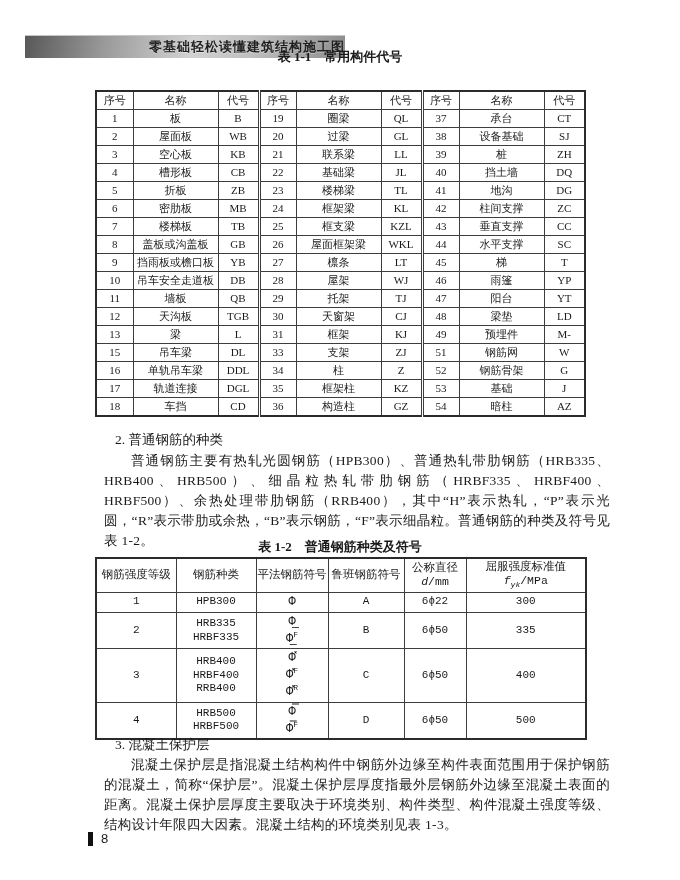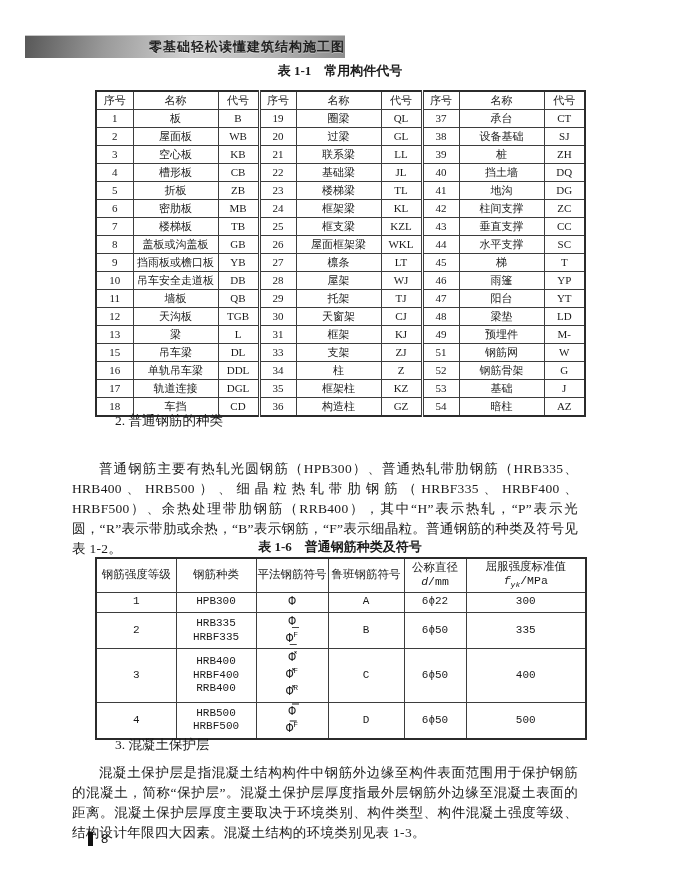--- a/index.html
+++ b/index.html
@@ -17,21 +17,21 @@
   }
   .header-bar .ttl {
     font-size:13px; font-weight:bold; color:#1f1f1f; letter-spacing:1px;
     text-shadow:0 1px 0 rgba(255,255,255,0.35);
   }
   
   .tbl-title {
     position:absolute; left:95px; width:490px; text-align:center;
     font-size:13px; font-weight:bold;
   }
-  .t1-title { top:62px; }
+  .t1-title { top:48px; }
   .t2-title { top:538px; }
   
   .tbl-wrap { position:absolute; left:95px; width:532px; }
   .t1-wrap { top:90px; }
   .t2-wrap { top:557px;font-family:Liberation Mono, monospace; }
   table { border-collapse:collapse; width:490px; table-layout:fixed; }
   td,th {
     border:1px solid #3d3d3d; font-weight:normal; text-align:center;
     vertical-align:middle; padding:1px 1px; font-size:11px; line-height:1.25;
     overflow:hidden; white-space:nowrap;
@@ -43,27 +43,26 @@
   .t2 { border:2px solid #2b2b2b; }
   .t2 th { font-size:11.5px; }
   .t2 col.g1{width:80px;} .t2 col.g2{width:80px;} .t2 col.g3{width:72px;}
   .t2 col.g4{width:76px;} .t2 col.g5{width:62px;} .t2 col.g6{width:120px;}
   .t2 td { padding:2px 1px; }
   .t2 sub,.t2 sup { font-size:8px; }
   .rsym { font-size:12px; }
   .t2 .hmath { font-style:italic; }
   
   .sec-head { position:absolute; left:115px; font-size:13.5px; }
-  .s2-head { top:412px;text-align:center; }
+  .s2-head { top:431px;text-align:center; }
   .s3-head { top:736px; }
   .para {
-    position:absolute; left:72px; width:506px; font-size:13.5px;
+    position:absolute; left:104px; width:506px; font-size:13.5px;
     line-height:20px; text-indent:2em; text-align:justify;
     letter-spacing:0.3px;
-    margin-top:8px;
   }
   .s2-para { top:451px; }
   .s3-para { top:755px; }
   
   .page-num { position:absolute; left:88px; top:831px; display:flex; align-items:center; }
   .pn-bar { width:5px; height:14px; background:#111; margin-right:8px; }
   .pn-num { font-size:13px; font-family:"Liberation Sans","DejaVu Sans",sans-serif; }
 </style>
 </head>
 <body>
@@ -288,21 +287,21 @@
             <td class="">暗柱</td>
             <td class="">AZ</td>
           </tr>
         </tbody>
       </table>
   </div>
 
   <div class="sec-head s2-head">2. 普通钢筋的种类</div>
   <div class="para s2-para">普通钢筋主要有热轧光圆钢筋（HPB300）、普通热轧带肋钢筋（HRB335、HRB400、HRB500）、细晶粒热轧带肋钢筋（HRBF335、HRBF400、HRBF500）、余热处理带肋钢筋（RRB400），其中“H”表示热轧，“P”表示光圆，“R”表示带肋或余热，“B”表示钢筋，“F”表示细晶粒。普通钢筋的种类及符号见表 1-2。</div>
 
-  <div class="tbl-title t2-title">表 1-6　普通钢筋种类及符号</div>
+  <div class="tbl-title t2-title">表 1-2　普通钢筋种类及符号</div>
 
   <div class="tbl-wrap t2-wrap">
     <table class="t2">
         <colgroup>
           <col class="g1">
           <col class="g2">
           <col class="g3">
           <col class="g4">
           <col class="g5">
           <col class="g6">

